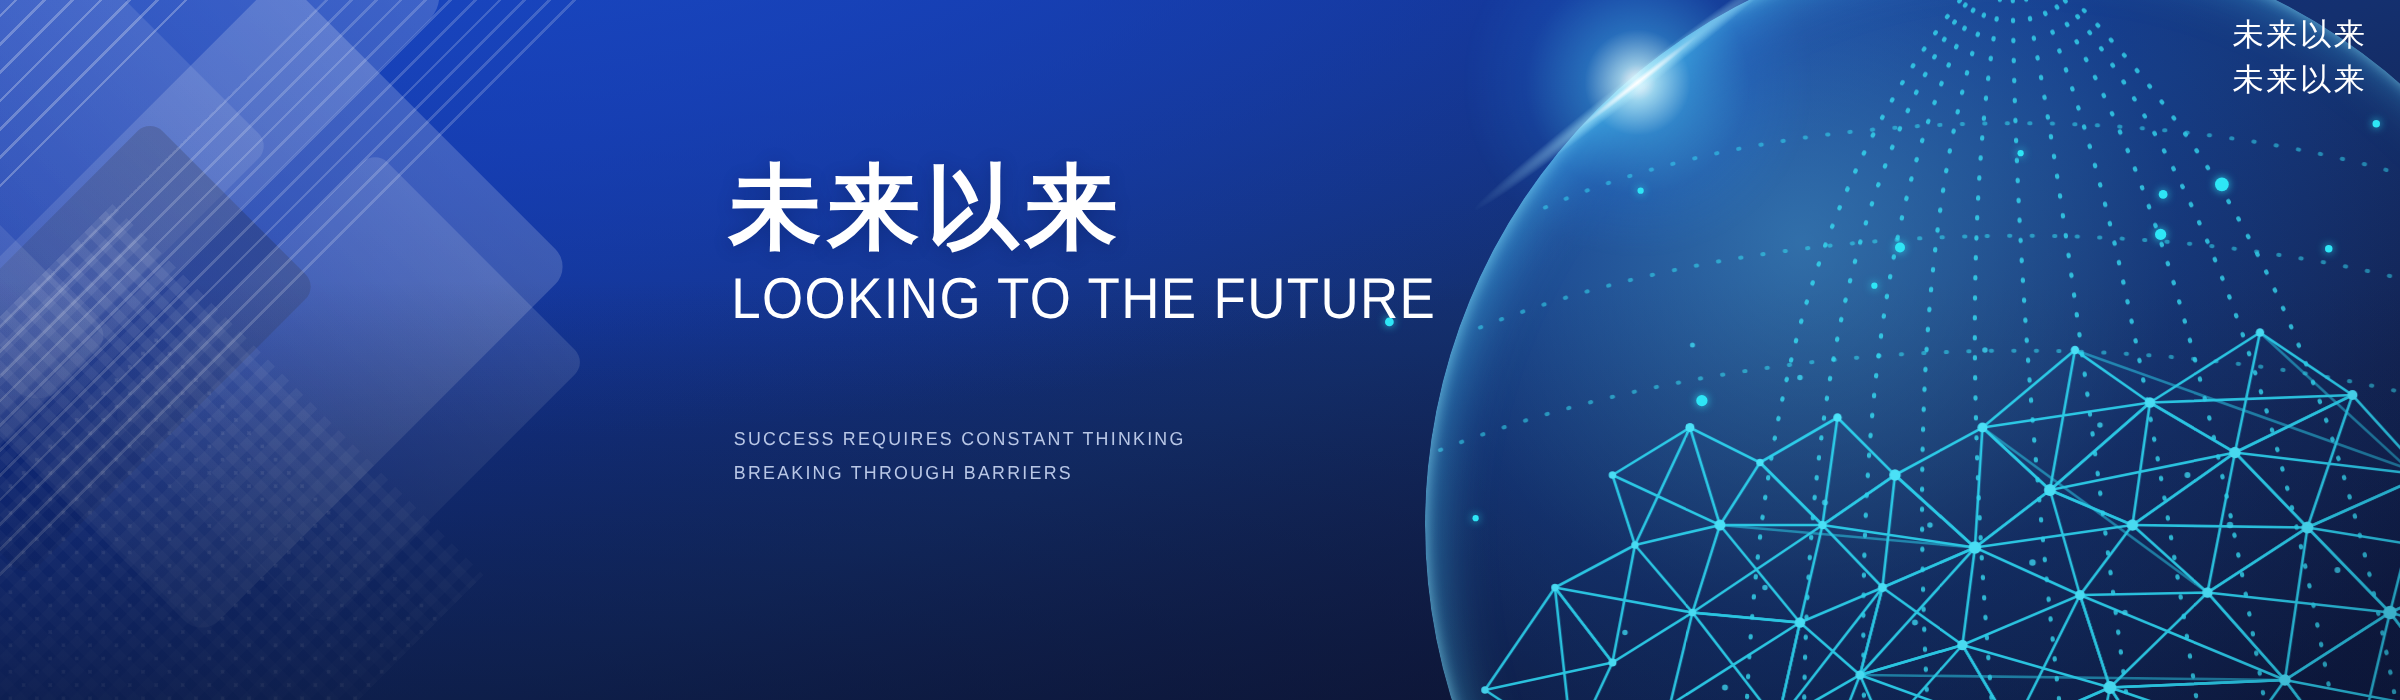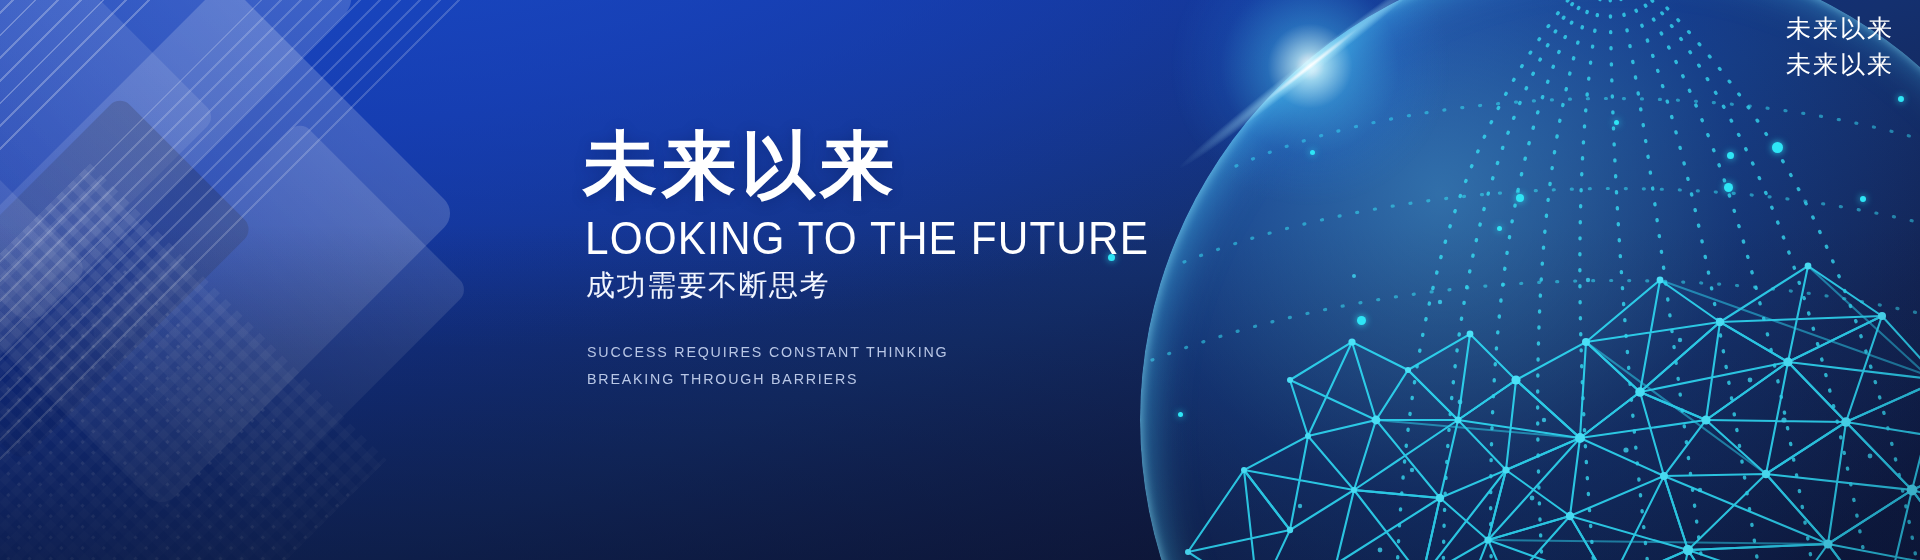--- a/index.html
+++ b/index.html
@@ -411,21 +411,20 @@
   <div class="fdot" style="left:1310px; top:150px; width:5px;  height:5px;"></div>
   <div class="fdot" style="left:1108px; top:254px; width:7px;  height:7px;"></div>
   <div class="fdot" style="left:1178px; top:412px; width:5px;  height:5px;"></div>
   <div class="fdot" style="left:1860px; top:196px; width:6px;  height:6px;"></div>
 
   <div class="content">
     <div class="title-cn">未来以来</div>
     <div class="title-en">LOOKING TO THE FUTURE</div>
 
     <div class="sub-cn">
-      <div>成功需要不断思考</div>
     </div>
 
     <div class="sub-en">
       <div>SUCCESS REQUIRES CONSTANT THINKING</div>
       <div>BREAKING THROUGH BARRIERS</div>
     </div>
   </div>
 
   <div class="corner-cn">
     <div>未来以来</div>

